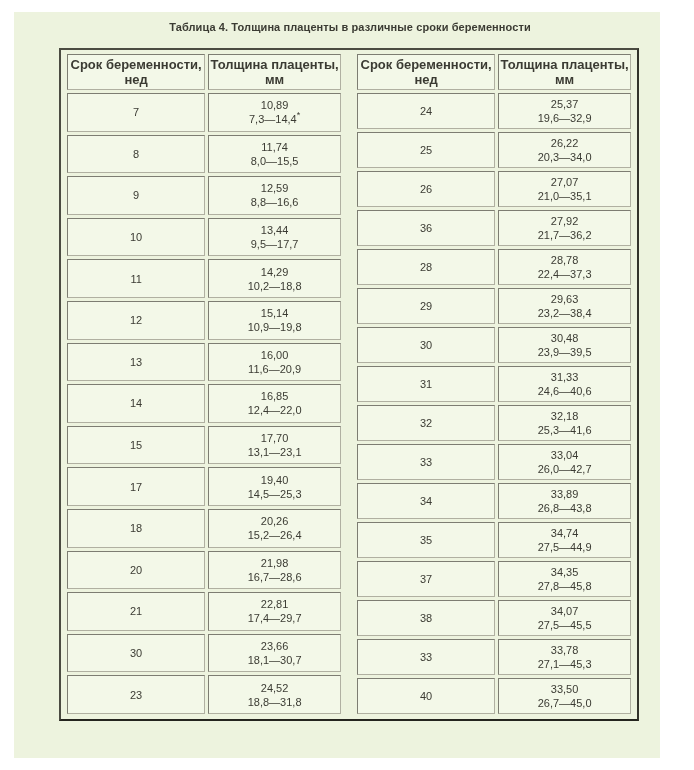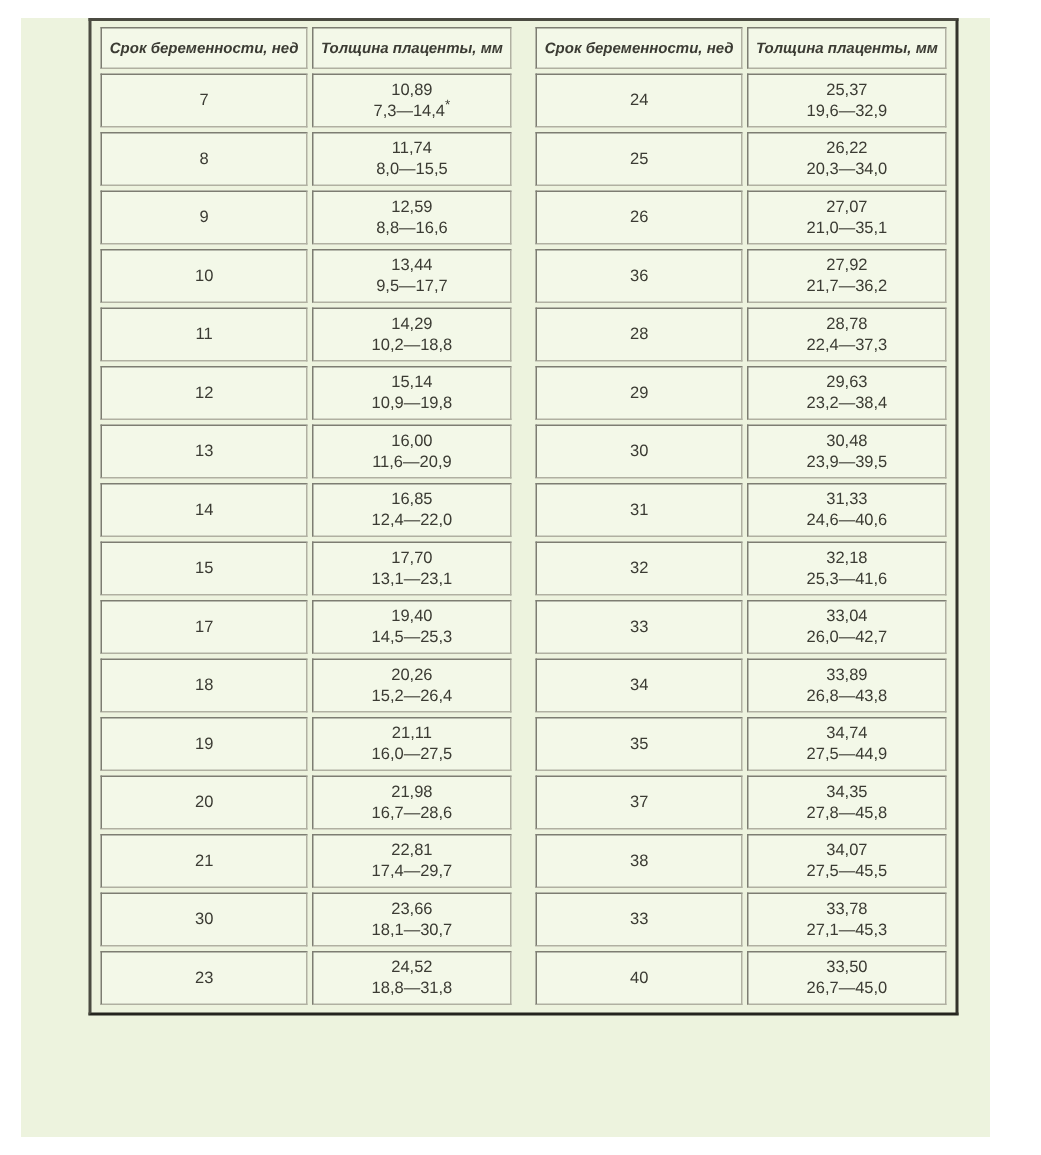--- a/index.html
+++ b/index.html
@@ -52,44 +52,44 @@
   }
   .data-table th,.data-table td{
     border:1px solid var(--cell-border-dark);
     border-right-color:var(--cell-border-light);
     border-bottom-color:var(--cell-border-light);
     background:var(--cell-bg);
     text-align:center;
     vertical-align:middle;
   }
   .data-table th{
-    font-size:10px;
+    font-size:13px;
     font-weight:bold;
     height:28px;
     padding:2px 1px;
-    font-style:italic;
   }
   .data-table td{
     font-size:11px;
     height:36px;
     line-height:14px;
     padding:2px 0;
   }
   .data-table col.c-week{width:51%;}
   .data-table col.c-thick{width:49%;}
   .range sup{
     font-size:9px;
     line-height:0;
   }
 </style>
 </head>
 <body>
 
 <div class="panel">
 
+  <div class="title">Таблица 4. Толщина плаценты в различные сроки беременности</div>
 
   <div class="tables-frame">
 
     <table class="data-table">
       <colgroup>
           <col class="c-week">
           <col class="c-thick">
         </colgroup>
       <thead>
         <tr>
@@ -180,27 +180,20 @@
   </tr>
 
   <tr>
     <td>18</td>
     <td>
       <div class="mean">20,26</div>
       <div class="range"><span>15,2—26,4</span><sup></sup></div>
     </td>
   </tr>
 
-  <tr>
-    <td>19</td>
-    <td>
-      <div class="mean">21,11</div>
-      <div class="range"><span>16,0—27,5</span><sup></sup></div>
-    </td>
-  </tr>
 
   <tr>
     <td>20</td>
     <td>
       <div class="mean">21,98</div>
       <div class="range"><span>16,7—28,6</span><sup></sup></div>
     </td>
   </tr>
 
   <tr>

